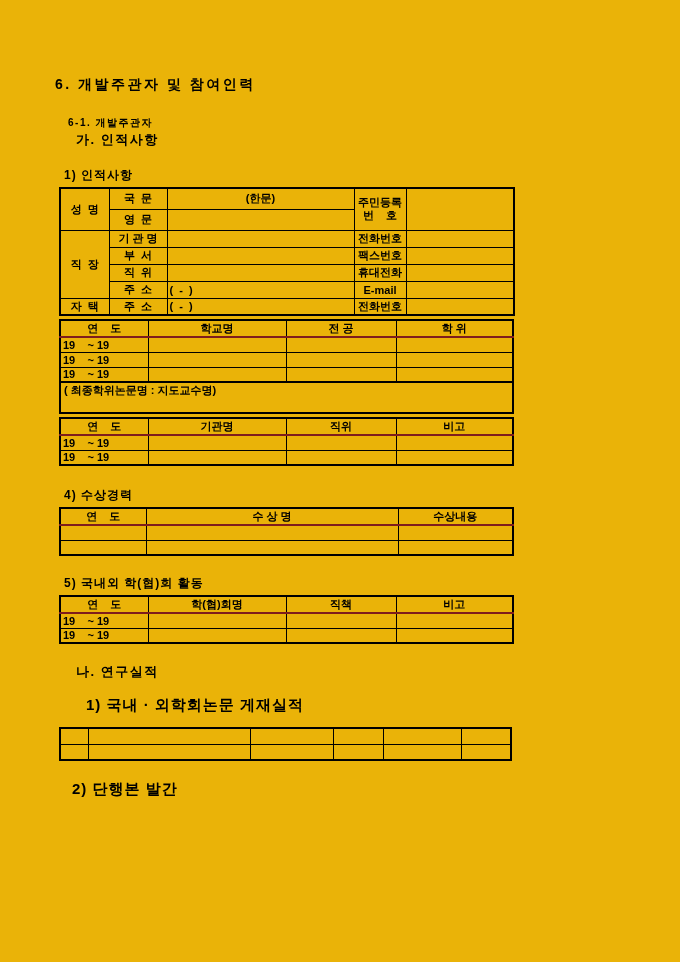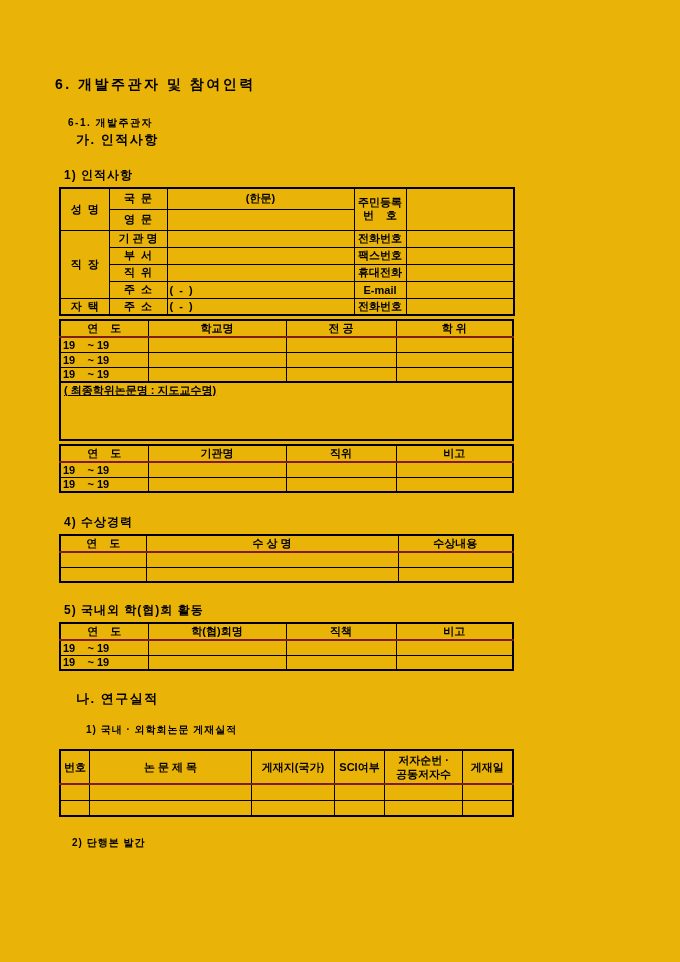--- a/index.html
+++ b/index.html
@@ -14,37 +14,37 @@
 
   .h-title{font-size:14px;letter-spacing:2.5px;margin:0;padding:76px 0 0 55px;}
   .h-sub{font-size:10px;letter-spacing:1.5px;margin:22px 0 0 68px;}
   .h-part{font-size:13px;letter-spacing:1.5px;margin:1px 0 0 76px;}
   .h-num{font-size:12px;letter-spacing:1px;margin:18px 0 0 64px;}
   .h-num.gap20{margin-top:20px;}
   .h-num.gap17{margin-top:17px;}
   .h-num.gap21{margin-top:21px;}
   .h-num.gap19{margin-top:19px;}
   .h-part.gapb{margin-top:19px;}
-  .h-num2{font-size:10px;letter-spacing:1px;margin:15px 0 0 86px;}
-  .h-num3{font-size:10px;letter-spacing:1px;margin:19px 0 0 72px;}
+  .h-num2{font-size:15px;letter-spacing:1px;margin:15px 0 0 86px;}
+  .h-num3{font-size:15px;letter-spacing:1px;margin:19px 0 0 72px;}
 
   table{border-collapse:collapse;table-layout:fixed;margin:3px 0 0 59px;
         border:2px solid #000;}
   td{border:1px solid #000;font-size:11px;padding:0 3px;overflow:hidden;
      font-weight:bold;}
   .center{text-align:center;}
   .left{text-align:left;padding-left:2px;}
   .thead td{border-bottom:2px solid #7f1d1d;text-align:center;}
   .note-row td{border-top:2px solid #000;vertical-align:top;text-align:left;}
   .rrn{line-height:1.25;text-align:center;}
   .papers-head td{line-height:1.3;}
   .t-info tr{height:17px;}
   .t-info tr.tall{height:21px;}
   .t-edu tr{height:15px;}
-  .t-edu tr.note-row{height:58px;text-decoration:underline;}
+  .t-edu tr.note-row{height:31px;}
   .t-std tr{height:15px;}
   .t-std tr.thead{height:16px;}
   .t-papers tr{height:16px;}
   .t-papers tr.thead{height:34px;}
 </style>
 </head>
 <body>
 
 <div class="page">
 
@@ -242,28 +242,20 @@
   <table class="t-papers" style="margin-top:12px;">
     <colgroup>
       <col style="width:28px">
         <col style="width:162px">
         <col style="width:83px">
       <col style="width:50px">
         <col style="width:78px">
         <col style="width:50px">
     </colgroup>
     <tbody>
-        <tr class="thead papers-head">
-      <td>번호</td>
-      <td>논 문 제 목</td>
-      <td>게재지(국가)</td>
-      <td>SCI여부</td>
-      <td><span>저자순번 ·</span><br><span>공동저자수</span></td>
-      <td>게재일</td>
-    </tr>
     <tr>
       <td></td>
       <td></td>
       <td></td>
       <td></td>
       <td></td>
       <td></td>
     </tr>
     <tr>
       <td></td>

